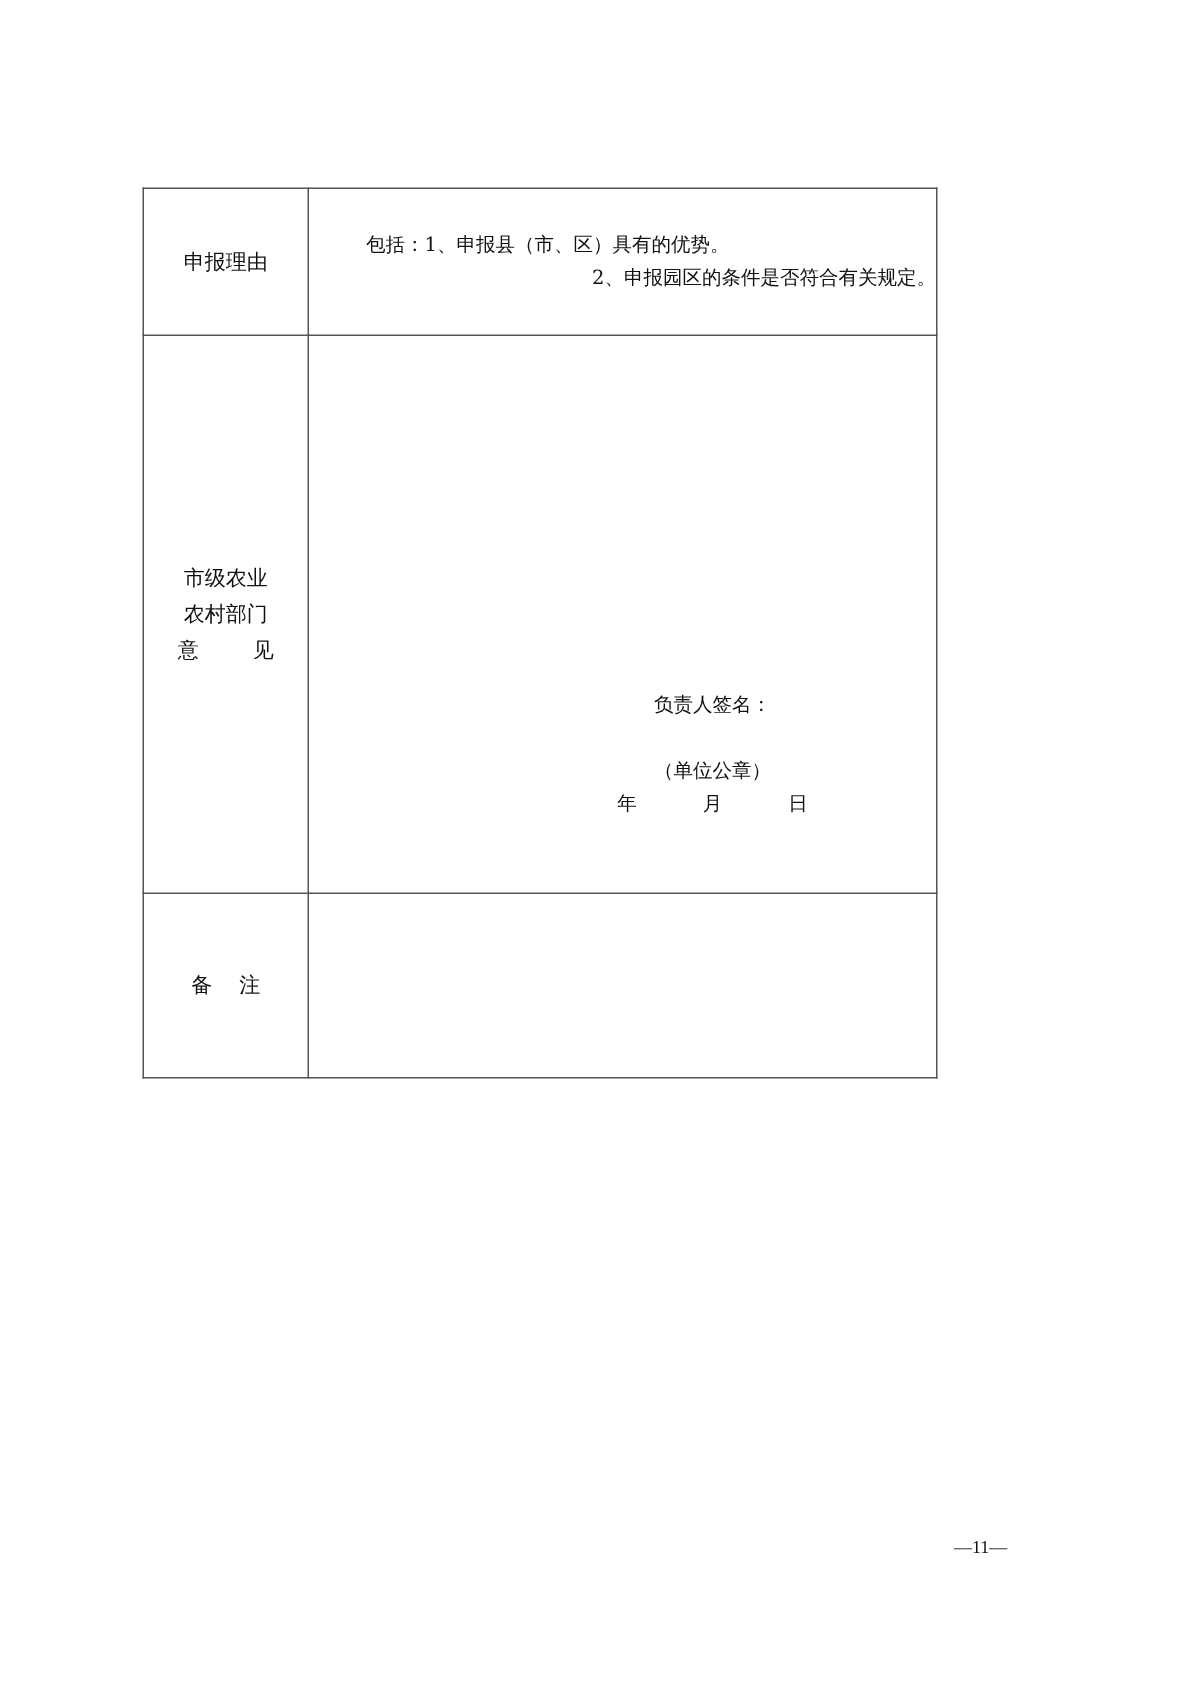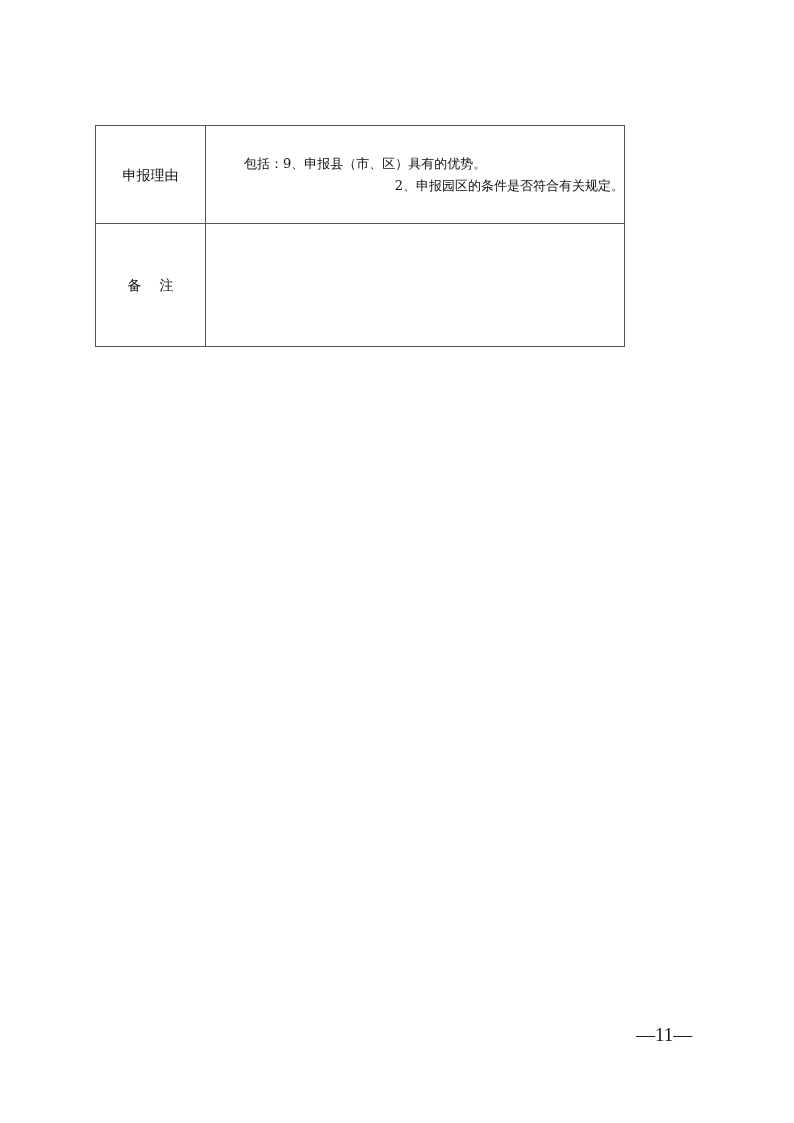--- a/index.html
+++ b/index.html
@@ -14,42 +14,61 @@
              font-size:14px; line-height:24px; color:#111; }
   td.content { position:relative; }
   .reason { font-size:13px; line-height:22px; padding-left:38px; }
   .reason .l2 { padding-left:47px;text-align:right; }
   .sig { position:absolute; text-align:center; font-size:13px; line-height:22px; }
   .sig .name { display:block; }
   .sig .seal { display:block; margin-top:22px; }
   .sig .date { display:block; word-spacing:0; }
   .sig .date span { display:inline-block; }
   .label-spread { display:flex; justify-content:space-between; width:64px; margin:0 auto; }
-  .pageno { position:absolute; left:636px; top:1024px; font-size:19px;
+  .pageno { position:absolute; left:636px; top:1024px; font-size:12px;
             font-family:"Liberation Serif", "DejaVu Serif", serif; letter-spacing:0; }
 </style>
 </head>
 <body>
 
 <div class="page">
   <table class="form">
     <tbody>
         <tr style="height:98px;">
       <td class="label">
         <span>申报理由</span>
       </td>
       <td class="content">
         <div class="reason">
-          <div>包括：9、申报县（市、区）具有的优势。</div>
+          <div>包括：1、申报县（市、区）具有的优势。</div>
           <div class="l2">2、申报园区的条件是否符合有关规定。</div>
         </div>
       </td>
     </tr>
 
 
+    <tr style="height:372px;">
+      <td class="label">
+        <div>市级农业</div>
+        <div>农村部门</div>
+        <div class="label-spread">
+          <span>意</span>
+          <span>见</span>
+        </div>
+      </td>
+      <td class="content">
+        <div class="sig" style="left:204px; top:236px; width:130px;">
+          <span class="name">负责人签名：</span>
+          <span class="seal">（单位公章）</span>
+          <span class="date">
+            <span>年</span><span style="width:44px"></span><span>月</span><span style="width:44px"></span><span>日</span>
+          </span>
+        </div>
+      </td>
+    </tr>
 
     <tr style="height:123px;">
       <td class="label">
         <div class="label-spread" style="width:46px;">
           <span>备</span>
           <span>注</span>
         </div>
       </td>
       <td class="content"></td>
     </tr>

